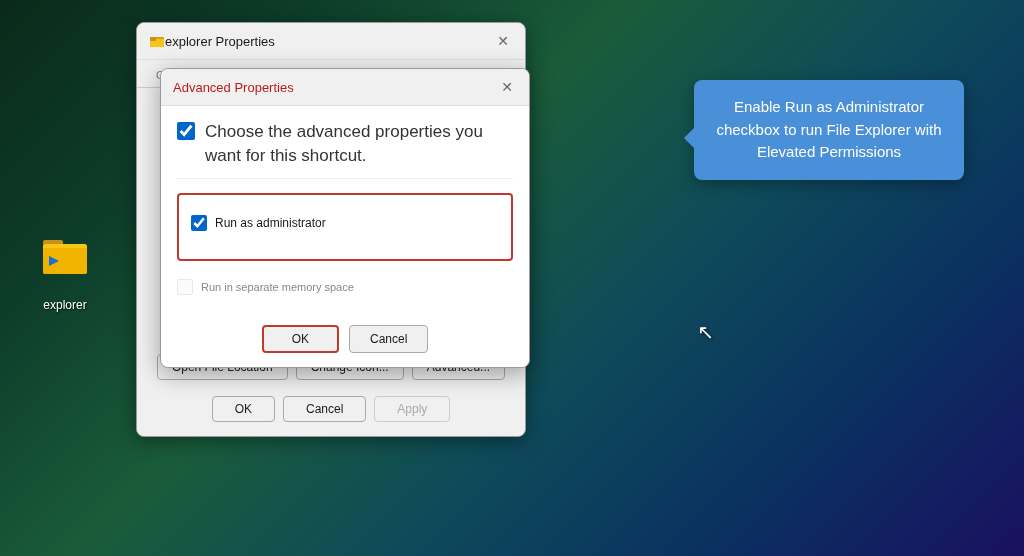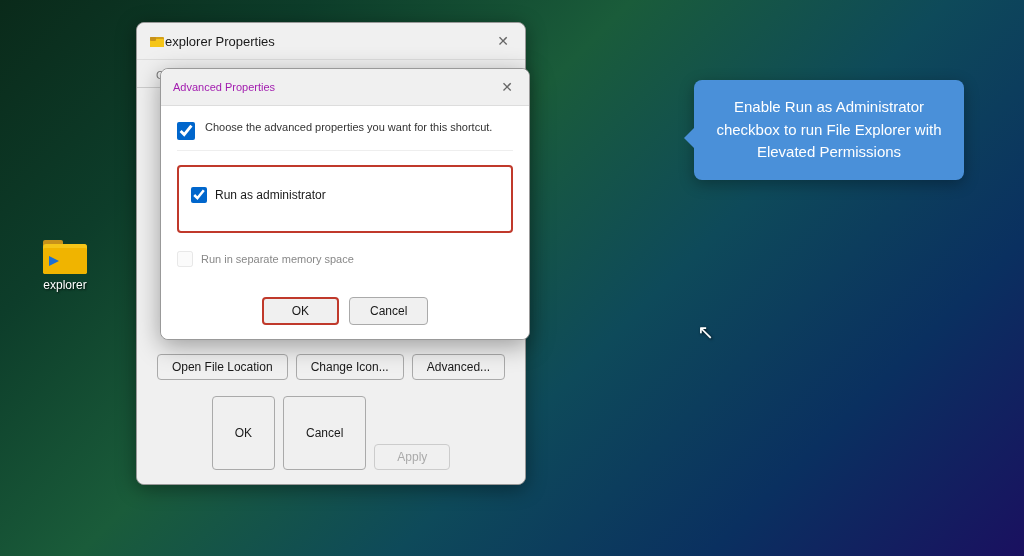--- a/index.html
+++ b/index.html
@@ -24,21 +24,21 @@
       cursor: pointer;
     }
     .desktop-icon-img {
       width: 48px;
       height: 48px;
       position: relative;
     }
     .desktop-icon-label {
       color: white;
       font-size: 12px;
-      margin-top: 0;
+      margin-top: 20px;
       text-align: center;
       text-shadow: 1px 1px 2px rgba(0,0,0,0.8);
     }
 
     
     .explorer-properties {
       position: absolute;
       left: 136px;
       top: 22px;
       width: 390px;
@@ -120,21 +120,21 @@
     }
     .footer-ok-btn, .footer-cancel-btn, .footer-apply-btn {
       padding: 5px 22px;
       font-size: 12px;
       border-radius: 4px;
       cursor: pointer;
       border: 1px solid #aaa;
     }
     .footer-ok-btn { background: #f0f0f0; color: #1a1a1a; }
     .footer-cancel-btn { background: #f0f0f0; color: #1a1a1a; }
-    .footer-apply-btn { background: #f0f0f0; color: #aaa; border-color: #ccc; cursor: default; margin-top: 48px; }
+    .footer-apply-btn { background: #f0f0f0; color: #aaa; border-color: #ccc; cursor: default; }
 
     
     .advanced-dialog {
       position: absolute;
       left: 160px;
       top: 68px;
       width: 370px;
       background: white;
       border: 1px solid #999;
       border-radius: 8px;
@@ -142,22 +142,22 @@
     }
     .adv-title-bar {
       background: #f0f0f0;
       border-radius: 8px 8px 0 0;
       padding: 8px 12px;
       display: flex;
       align-items: center;
       border-bottom: 1px solid #ddd;
     }
     .adv-title-text {
-      font-size: 11px;
-      color: #a21caf;
+      font-size: 13px;
+      color: #b91c1c;
       flex: 1;
     }
     .adv-close-btn {
       width: 20px;
       height: 20px;
       display: flex;
       align-items: center;
       justify-content: center;
       font-size: 14px;
       color: #666;
@@ -180,21 +180,21 @@
       border-bottom: 1px solid #eee;
     }
     .adv-checkbox {
       width: 18px;
       height: 18px;
       accent-color: #0066cc;
       margin-top: 2px;
       flex-shrink: 0;
     }
     .adv-info-text {
-      font-size: 11px;
+      font-size: 17px;
       color: #333;
       line-height: 1.4;
     }
 
     
     .run-as-admin-box {
       border: 2px solid #c0392b;
       border-radius: 4px;
       padding: 20px 12px;
       margin-bottom: 14px;

